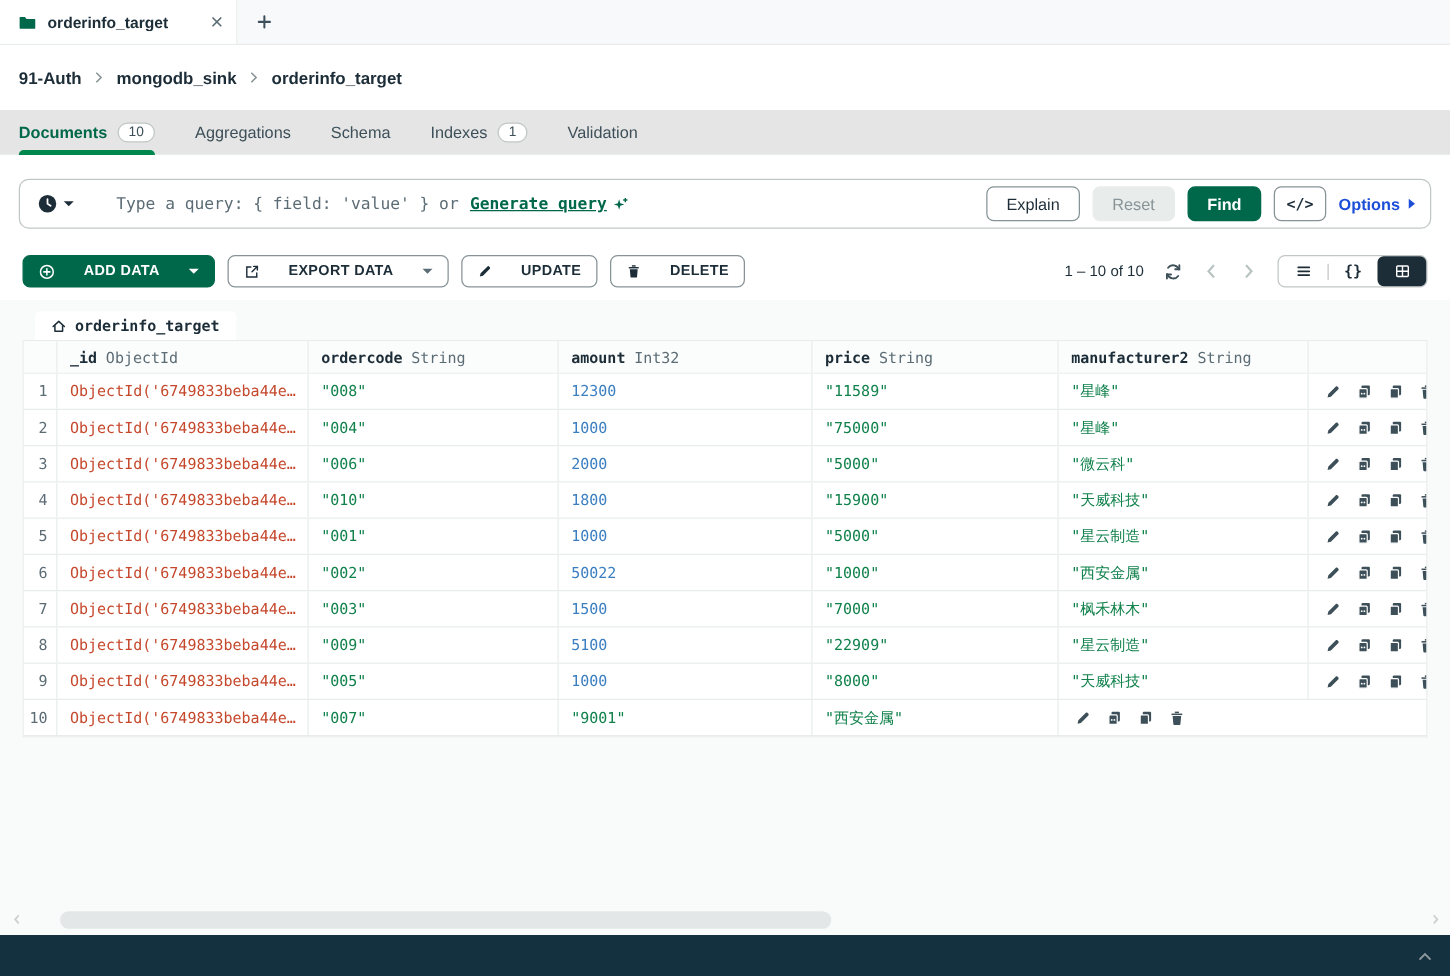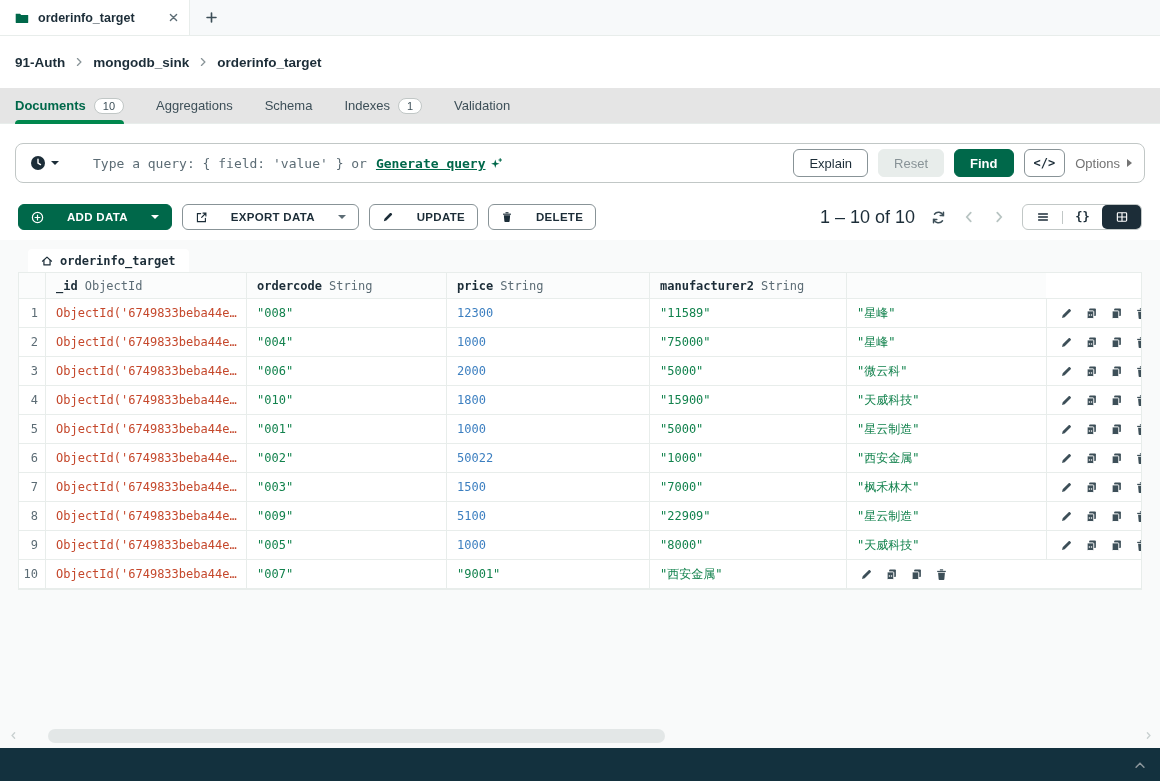--- a/index.html
+++ b/index.html
@@ -32,29 +32,29 @@
   .qhistory { display:flex; align-items:center; gap:5px; background:none; border:none; cursor:pointer; color:#1C2D38; }
   .caret-down { width:0; height:0; border-left:4px solid transparent; border-right:4px solid transparent; border-top:4.5px solid currentColor; display:inline-block; }
   .caret-right { width:0; height:0; border-top:4px solid transparent; border-bottom:4px solid transparent; border-left:5px solid currentColor; display:inline-block; }
   .qplaceholder { font-family:"DejaVu Sans Mono",monospace; font-size:13px; color:#5C6C75; margin-left:26px; display:flex; align-items:center; gap:9px; white-space:nowrap; }
   .genlink { font-family:"DejaVu Sans Mono",monospace; font-size:13px; color:#00684A; font-weight:700; text-decoration:underline; cursor:pointer; display:flex; align-items:center; gap:4px;justify-content:space-between; }
   .qbuttons { margin-left:auto; display:flex; align-items:center; gap:10px; }
   .btn { height:28px; border-radius:6px; border:1px solid #889397; background:#fff; font-family:inherit; font-size:13px; color:#1C2D38; padding:0 15px; cursor:pointer; }
   .btn.disabled { background:#E8EDEB; border-color:#E8EDEB; color:#889397; cursor:default; }
   .btn.primary { background:#00684A; border-color:#00684A; color:#fff; font-weight:700; }
   .btn.codebtn { padding:0 9px; font-weight:700; font-size:12px; font-family:"DejaVu Sans Mono",monospace; }
-  .options-link { display:flex; align-items:center; gap:7px; color:#737373; font-size:13px; background:none; border:none; cursor:pointer; }
+  .options-link { display:flex; align-items:center; gap:7px; color:#1d4ed8; font-size:13px; background:none; border:none; cursor:pointer;font-weight:bold; }
 
   
   .doctoolbar { height:28px; background:#fff; display:flex; align-items:center; padding:0 18px; flex:none; margin-bottom:9px; }
   .tb-left { display:flex; align-items:center; gap:10px; }
   .tbtn { height:26px; border-radius:6px; border:1px solid #889397; background:#fff; font-family:inherit; font-size:11.5px; font-weight:700; letter-spacing:.3px; color:#1C2D38; padding:0 12px; display:flex; align-items:center; gap:23px; cursor:pointer; }
   .tbtn.green { background:#00684A; border-color:#00684A; color:#fff; }
   .tb-right { margin-left:auto; display:flex; align-items:center; gap:16px; }
-  .pag-text { font-size:18px; color:#1C2D38; }
+  .pag-text { font-size:12px; color:#1C2D38; }
   .pager { color:#B8C4C2; }
   .refresh { color:#3D4F58; }
   .segmented { display:flex; align-items:center; border:1px solid #C1C7C6; border-radius:6px; height:26px; background:#fff; }
   .seg { width:39px; height:24px; display:flex; align-items:center; justify-content:center; color:#1C2D38; background:transparent; border:none; cursor:pointer; }
   .seg-div { width:1px; height:13px; background:#C1C7C6; }
   .seg.selected { background:#1C2D38; color:#fff; border-radius:5px; }
   .braces { font-family:"DejaVu Sans Mono",monospace; font-weight:700; font-size:12px; }
 
   
   .docarea { flex:1; background:#F9FAFA; padding:9px 18px 0; position:relative; min-height:0; }
@@ -277,20 +277,24 @@
         <div class="cell"></div>
         <div class="cell">
             <span class="hname">_id</span>
             <span class="htype">ObjectId</span>
           </div>
         <div class="cell">
             <span class="hname">ordercode</span>
             <span class="htype">String</span>
           </div>
         <div class="cell">
+            <span class="hname">amount</span>
+            <span class="htype">Int32</span>
+          </div>
+        <div class="cell">
             <span class="hname">price</span>
             <span class="htype">String</span>
           </div>
         <div class="cell">
             <span class="hname">manufacturer2</span>
             <span class="htype">String</span>
           </div>
         <div class="cell"></div>
       </div>
       <div id="table-body">

